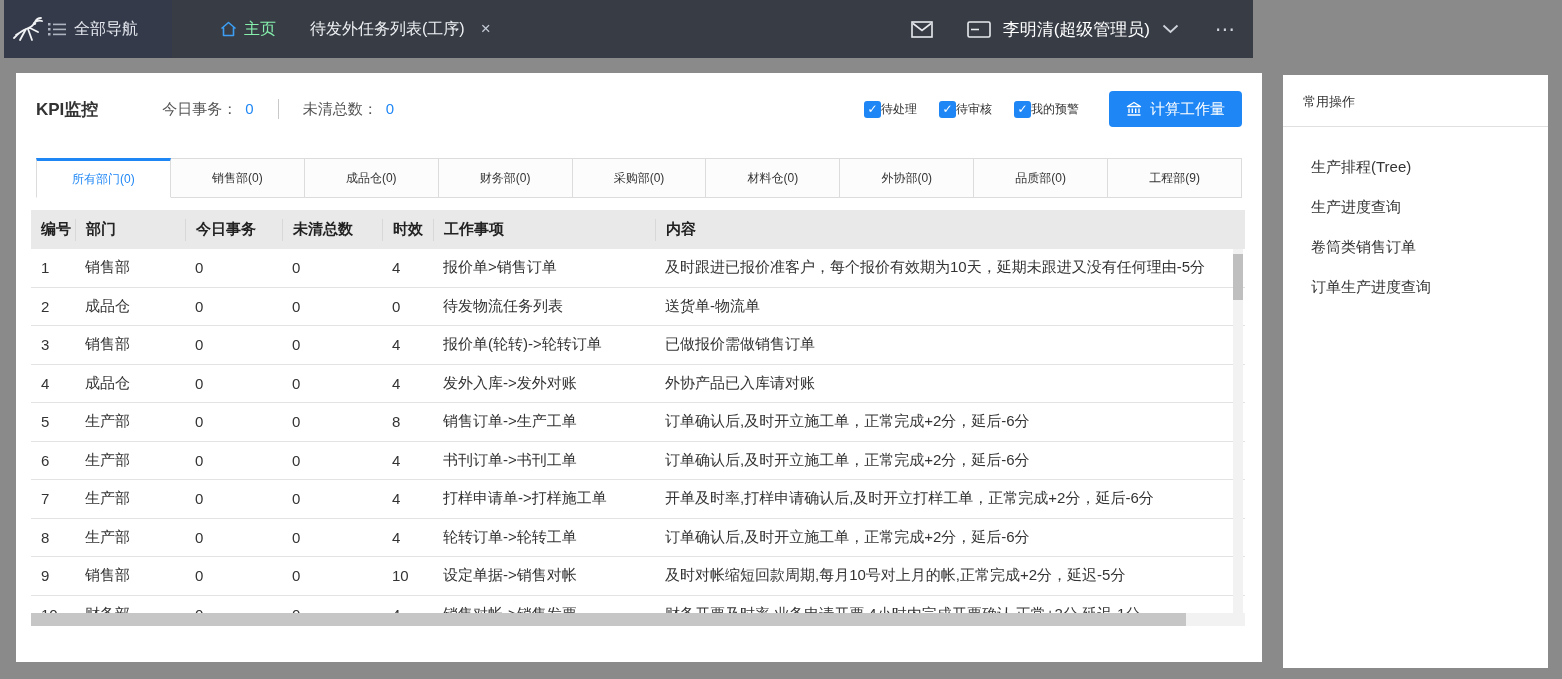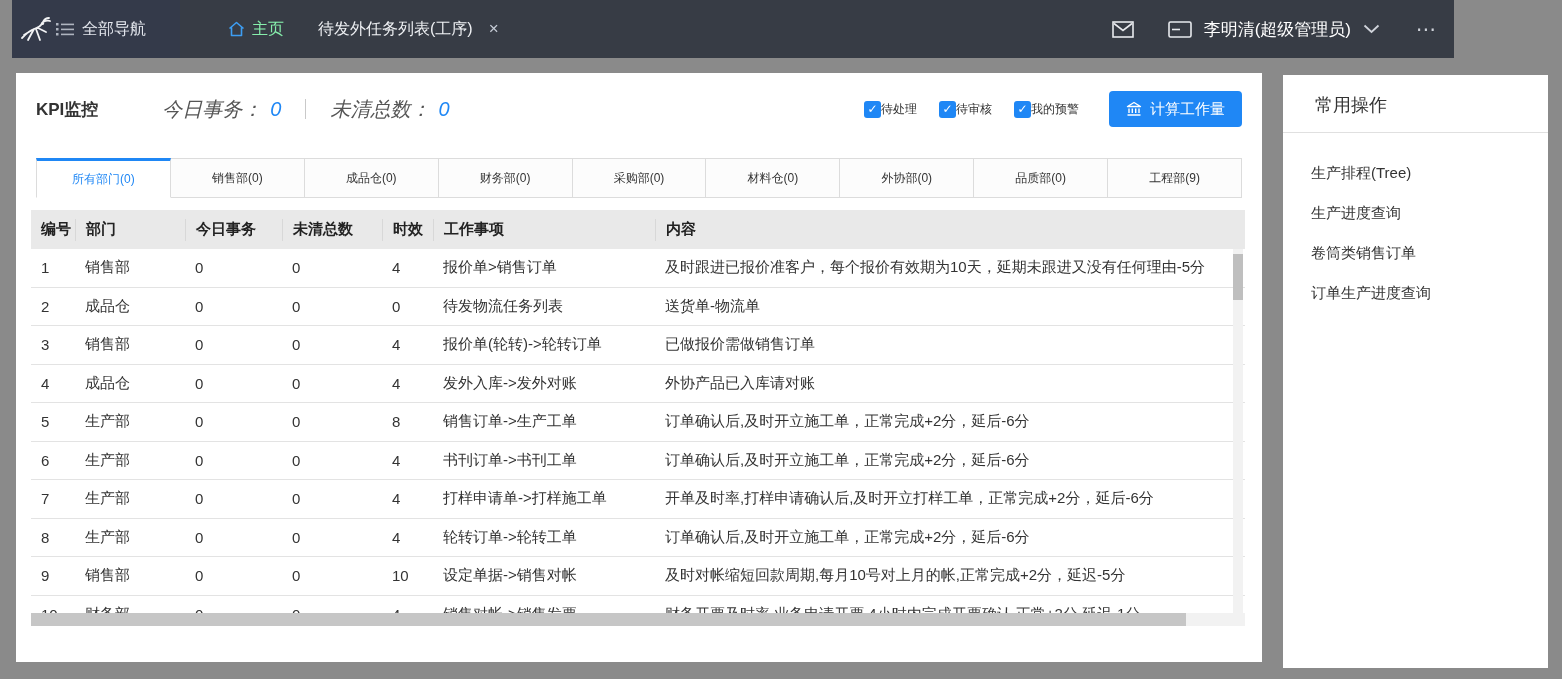--- a/index.html
+++ b/index.html
@@ -1,20 +1,20 @@
 <!DOCTYPE html>
 <html><head>
 <meta charset="utf-8">
 <style>
   * { margin:0; padding:0; box-sizing:border-box; }
   html,body { width:1562px; height:679px; overflow:hidden; }
   body { background:#8a8a8a; font-family:"Liberation Sans","DejaVu Sans",sans-serif; }
 
   
-  .topbar { position:absolute; top:0; left:12px; width:1442px; height:58px; background:#373c45; display:flex; align-items:center; }
+  .topbar { position:absolute; top:0; left:4px; width:1249px; height:58px; background:#373c45; display:flex; align-items:center; }
   .topbar-left { width:168px; height:58px; background:#343a4a; display:flex; align-items:center; flex:0 0 auto; }
   .logo { width:44px; height:58px; display:flex; align-items:center; justify-content:center; }
   .nav-toggle { display:flex; align-items:center; color:#e4e7ee; font-size:16px; cursor:pointer; }
   .nav-toggle .icon { margin-right:8px; display:flex; }
   .top-tabs { display:flex; align-items:center; margin-left:48px; }
   .top-tab { display:flex; align-items:center; font-size:16px; cursor:pointer; }
   .top-tab.home { color:#86efac; }
   .top-tab.home .icon { margin-right:7px; display:flex; }
   .top-tab.page { color:#eef0f3; margin-left:34px; }
   .top-tab .close-x { color:#c6ccd6; font-size:17px; margin-left:16px; }
@@ -24,21 +24,21 @@
   .card-ic { margin-right:12px; }
   .user-name { color:#ffffff; font-size:17px; cursor:pointer; }
   .chev { margin-left:12px; }
   .more-dots { color:#cfd3da; font-size:20px; letter-spacing:2px; margin-left:36px; cursor:pointer; }
 
   
   .main-card { position:absolute; left:16px; top:73px; width:1246px; height:589px; background:#ffffff; }
 
   .kpi-row { position:absolute; left:20px; top:14px; width:1206px; height:44px; display:flex; align-items:center; }
   .kpi-title { font-size:17px; font-weight:bold; color:#333; }
-  .kpi-stat { margin-left:64px; font-size:20px; color:#555;font-style:italic; }
+  .kpi-stat { margin-left:64px; font-size:15px; color:#555; }
   .kpi-stat .val { color:#1f87f5; margin-left:8px; }
   .kpi-div { width:1px; height:20px; background:#c9c9c9; margin:0 24px; }
   .filters { margin-left:auto; display:flex; align-items:center; }
   .filter { display:flex; align-items:center; margin-left:22px; cursor:pointer; }
   .cbox { width:17px; height:17px; background:#1f87f5; border-radius:3px; display:flex; align-items:center; justify-content:center; }
   .cbox::after { content:"✓"; color:#fff; font-size:12px; font-weight:bold; }
   .filter .flabel { font-size:12px; color:#333; }
   .calc-btn { margin-left:30px; height:36px; padding:0 17px; background:#1f87f5; color:#fff; border:none; border-radius:4px; font-size:15px; display:flex; align-items:center; cursor:pointer; font-family:inherit; }
   .calc-btn .icon { margin-right:8px; display:flex; }
 
@@ -58,21 +58,21 @@
   .c4 { width:51px; } .c5 { width:222px; } .c6 { flex:1 1 auto; width:auto; min-width:0; }
   .tbody { position:relative; height:364px; overflow:hidden; }
   .trow { height:38.5px; display:flex; align-items:center; border-bottom:1px solid #e3e3e3; font-size:15px; color:#333; background:#fff; }
   .vscroll { position:absolute; top:0; right:2px; width:10px; height:364px; background:#f2f2f2; }
   .vthumb { position:absolute; top:5px; left:0; width:10px; height:46px; background:#bfbfbf; }
   .hscroll { position:absolute; left:15px; top:540px; width:1214px; height:13px; background:#f2f2f2; }
   .hthumb { width:1155px; height:13px; background:#c6c6c6; }
 
   
   .side-card { position:absolute; left:1283px; top:75px; width:265px; height:593px; background:#ffffff; }
-  .side-title { padding:18px 20px 15px 32px; font-size:18px; color:#333; border-bottom:1px solid #e0e0e0; }
+  .side-title { padding:18px 20px 15px 20px; font-size:13px; color:#333; border-bottom:1px solid #e0e0e0; }
   .side-items { padding:20px 0 0 28px; }
   .side-item { height:40px; display:flex; align-items:center; font-size:15px; color:#333; cursor:pointer; }
 
   svg { display:block; }
 </style>
 </head>
 <body>
 
 <div class="topbar">
   <div class="topbar-left">

